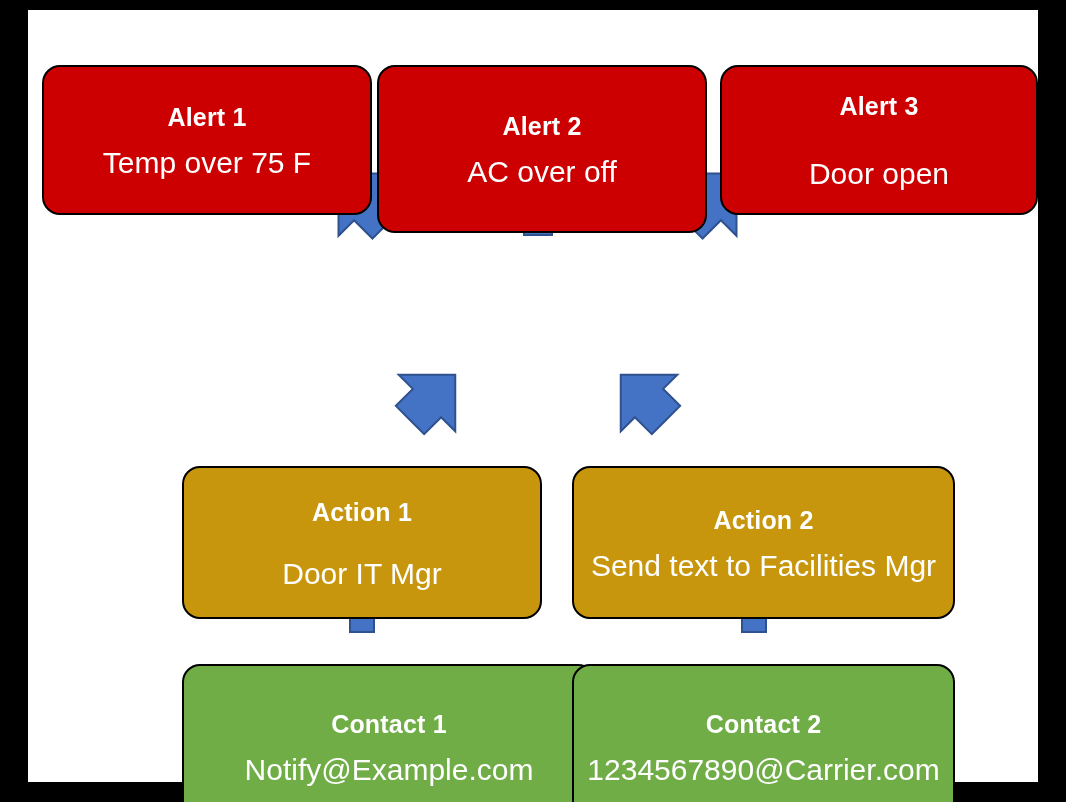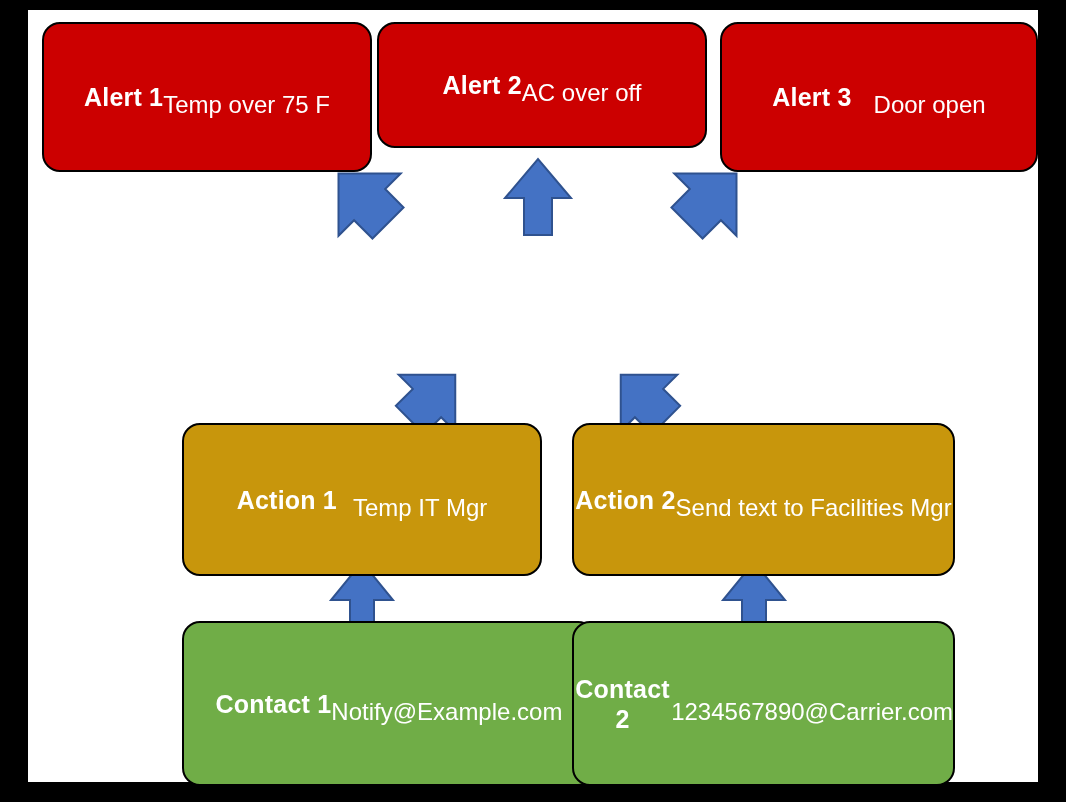--- a/index.html
+++ b/index.html
@@ -14,48 +14,49 @@
     left:28px;top:10px;
     width:1010px;height:772px;
     background:#ffffff;
   }
   .node{
     position:absolute;
     box-sizing:border-box;
     border:2px solid #000000;
     border-radius:18px;
     display:flex;
-    flex-direction:row;
+    flex-direction:column;
     align-items:center;
     justify-content:center;
     color:#ffffff;
     text-align:center;
     z-index:3;
+    margin-top:43px;
   }
   .node .title{
     font-weight:bold;
     font-size:25px;
     line-height:30px;
     letter-spacing:.2px;
   }
   .node .sub{
     font-weight:normal;
-    font-size:24px;
+    font-size:30px;
     line-height:30px;
     margin-top:16px;
     white-space:nowrap;
   }
   .alert{ background:#CC0000; }
   .list { background:#ED7D31; }
   .action{ background:#C8960C; }
   .contact{ background:#70AD47; }
 
   
   #alert-1 { left:14px;  top:12px;  width:330px; height:150px; }
-  #alert-2 { left:349px; top:12px;  width:330px; height:126px; }
+  #alert-2 { left:349px; top:12px;  width:330px; height:168px; }
   #alert-3 { left:692px; top:12px;  width:318px; height:150px;gap:22px; }
 
   #list-1  { left:342px; top:218px; width:335px; height:145px; }
   #list-1 .title{ line-height:32px; }
   #list-1 .sub{ margin-top:14px; }
 
   #action-1{ left:154px; top:413px; width:360px; height:153px;gap:16px; }
   #action-2{ left:544px; top:413px; width:383px; height:153px; }
 
   #contact-1{ left:154px; top:611px; width:414px; height:165px; }
@@ -119,21 +120,21 @@
   </div>
 
   <div class="node alert" id="alert-3">
     <div class="title">Alert 3</div>
     <div class="sub">Door open</div>
   </div>
 
 
   <div class="node action" id="action-1">
     <div class="title">Action 1</div>
-    <div class="sub">Temp IT Mgr</div>
+    <div class="sub">Door IT Mgr</div>
   </div>
 
   <div class="node action" id="action-2">
     <div class="title">Action 2</div>
     <div class="sub">Send text to Facilities Mgr</div>
   </div>
 
   <div class="node contact" id="contact-1">
     <div class="title">Contact 1</div>
     <div class="sub">Notify@Example.com</div>

